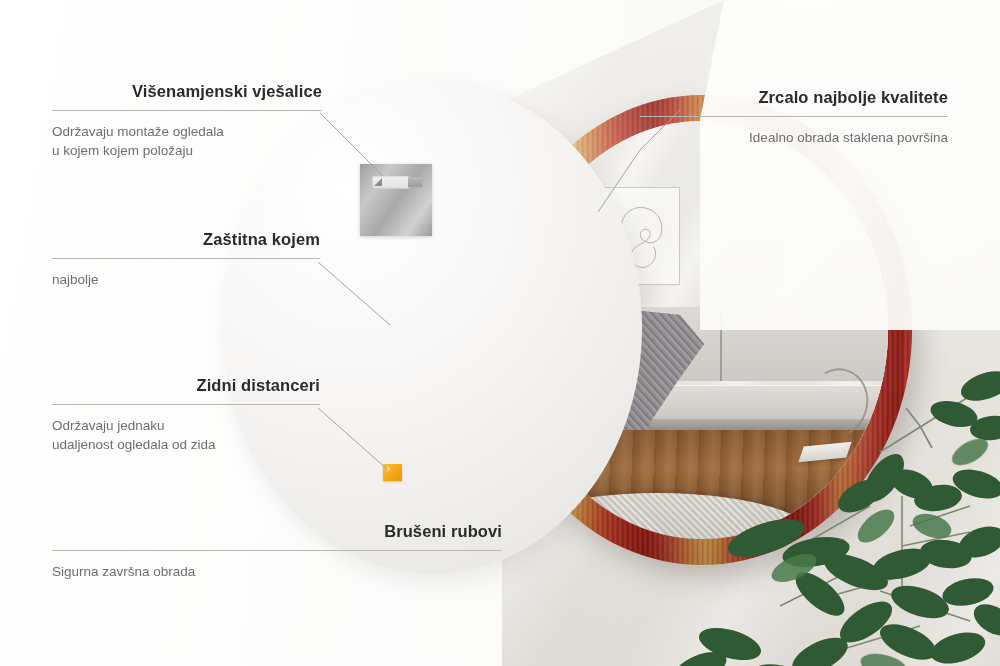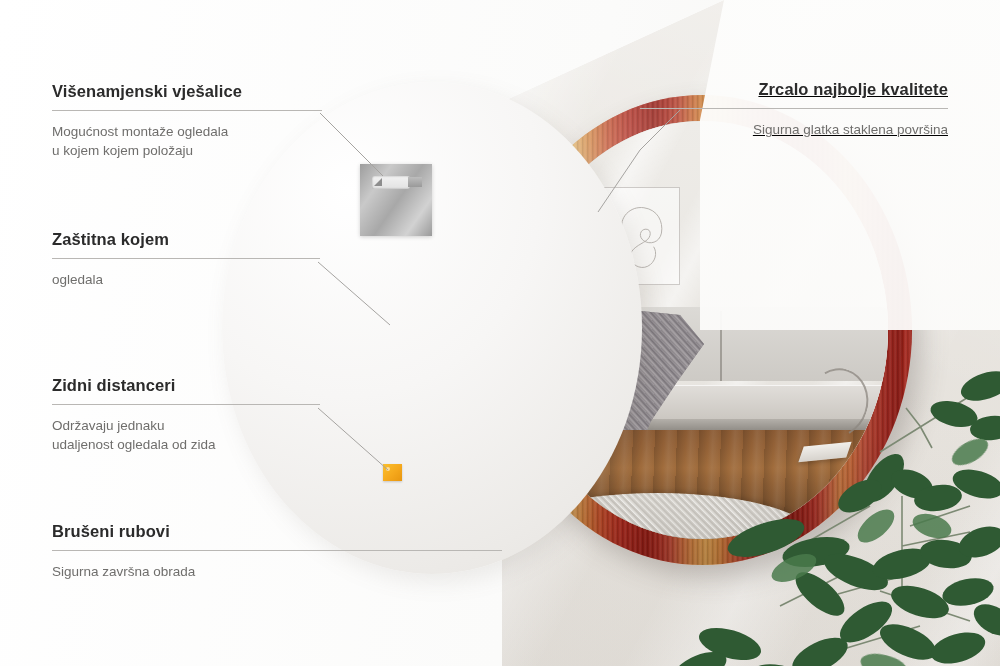--- a/index.html
+++ b/index.html
@@ -218,21 +218,21 @@
     position: absolute; left: 222px; top: 82px; width: 420px; height: 492px;
     border-radius: 50%;
     background: radial-gradient(120% 110% at 30% 22%, #ffffff 0%, #f7f6f5 38%, #eceae7 72%, #e2dfdb 100%);
     box-shadow: 6px 8px 22px rgba(120,115,108,0.13);
   }
 
   
   .callout { position: absolute; }
   .callout h3 {
     font-size: 16.5px; font-weight: 700; color: #2b2b2b;
-    letter-spacing: 0.1px; white-space: nowrap;
+    letter-spacing: 0.1px; white-space: nowrap; text-align: right;
   }
   .callout .rule {
     height: 1px; background: #b9b7b4; margin: 9px 0 11px 0;
   }
   .callout p {
     font-size: 13.5px; line-height: 1.42; color: #6f6e6c; font-weight: 400;
   }
   .callout.right { text-align: right; }
 
   
@@ -387,43 +387,43 @@
         <path d="M318 408 L388 470"></path>
         <path d="M680 110 L640 150"></path>
         <path d="M640 150 L598 212"></path>
       </g>
     </svg>
   </div>
 
   <div class="callout" style="left:52px; top:82px; width:270px;">
     <h3>Višenamjenski vješalice</h3>
     <div class="rule"></div>
-    <p>Mogućnost montaže ogledala</p>
+    <p>Održavaju montaže ogledala</p>
     <p>u kojem kojem položaju</p>
   </div>
 
   <div class="callout" style="left:52px; top:230px; width:268px;">
     <h3>Zaštitna kojem</h3>
     <div class="rule"></div>
-    <p>ogledala</p>
+    <p>najbolje</p>
   </div>
 
   <div class="callout" style="left:52px; top:522px; width:450px;">
     <h3>Brušeni rubovi</h3>
     <div class="rule"></div>
     <p>Sigurna završna obrada</p>
   </div>
 
   <div class="callout" style="left:52px; top:376px; width:268px;">
     <h3>Zidni distanceri</h3>
     <div class="rule"></div>
     <p>Održavaju jednaku</p>
     <p>udaljenost ogledala od zida</p>
   </div>
 
-  <div class="callout right" style="left:640px; top:80px; width:308px;text-decoration:underline;">
+  <div class="callout right" style="left:640px; top:88px; width:308px;">
     <h3>Zrcalo najbolje kvalitete</h3>
     <div class="rule"></div>
-    <p>Sigurna glatka staklena površina</p>
+    <p>Idealno obrada staklena površina</p>
   </div>
 
 
 </div>
 
 </body></html>

